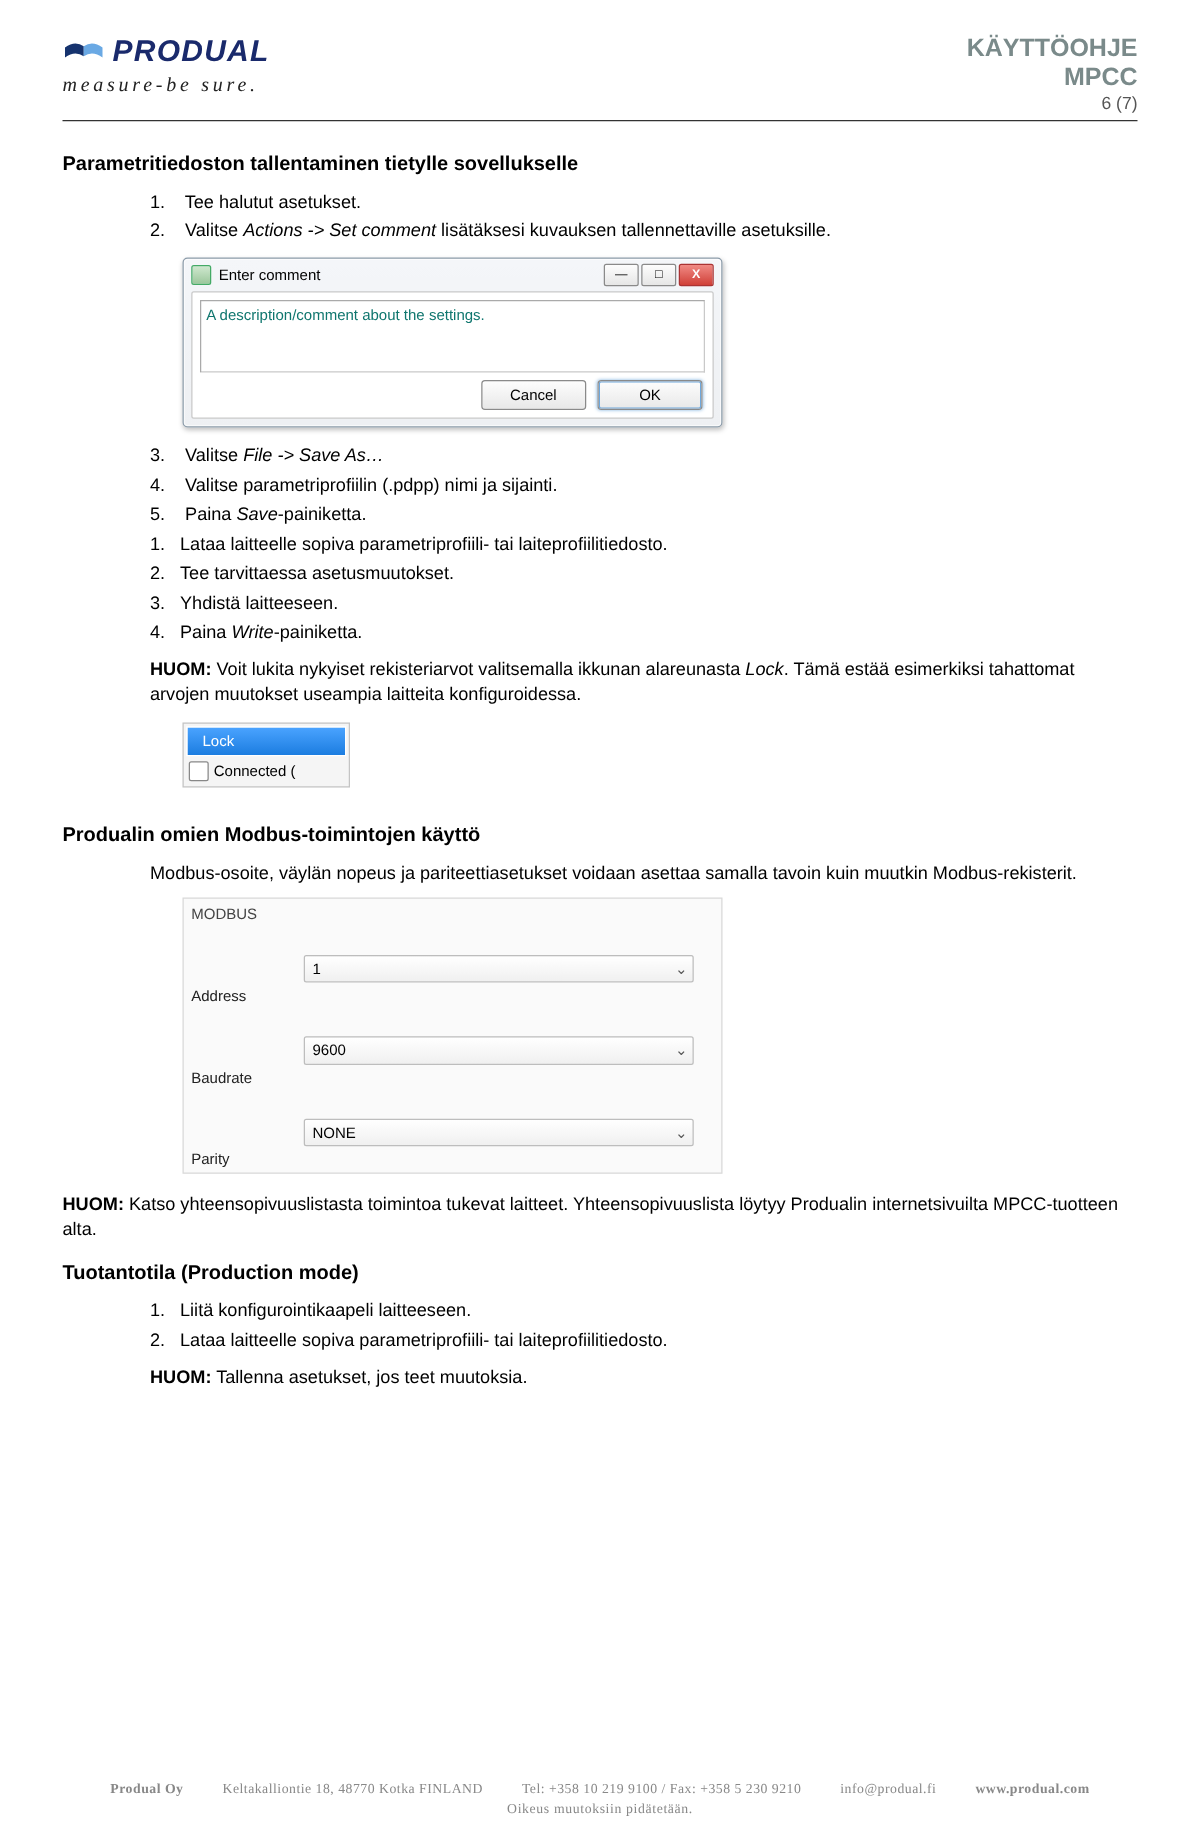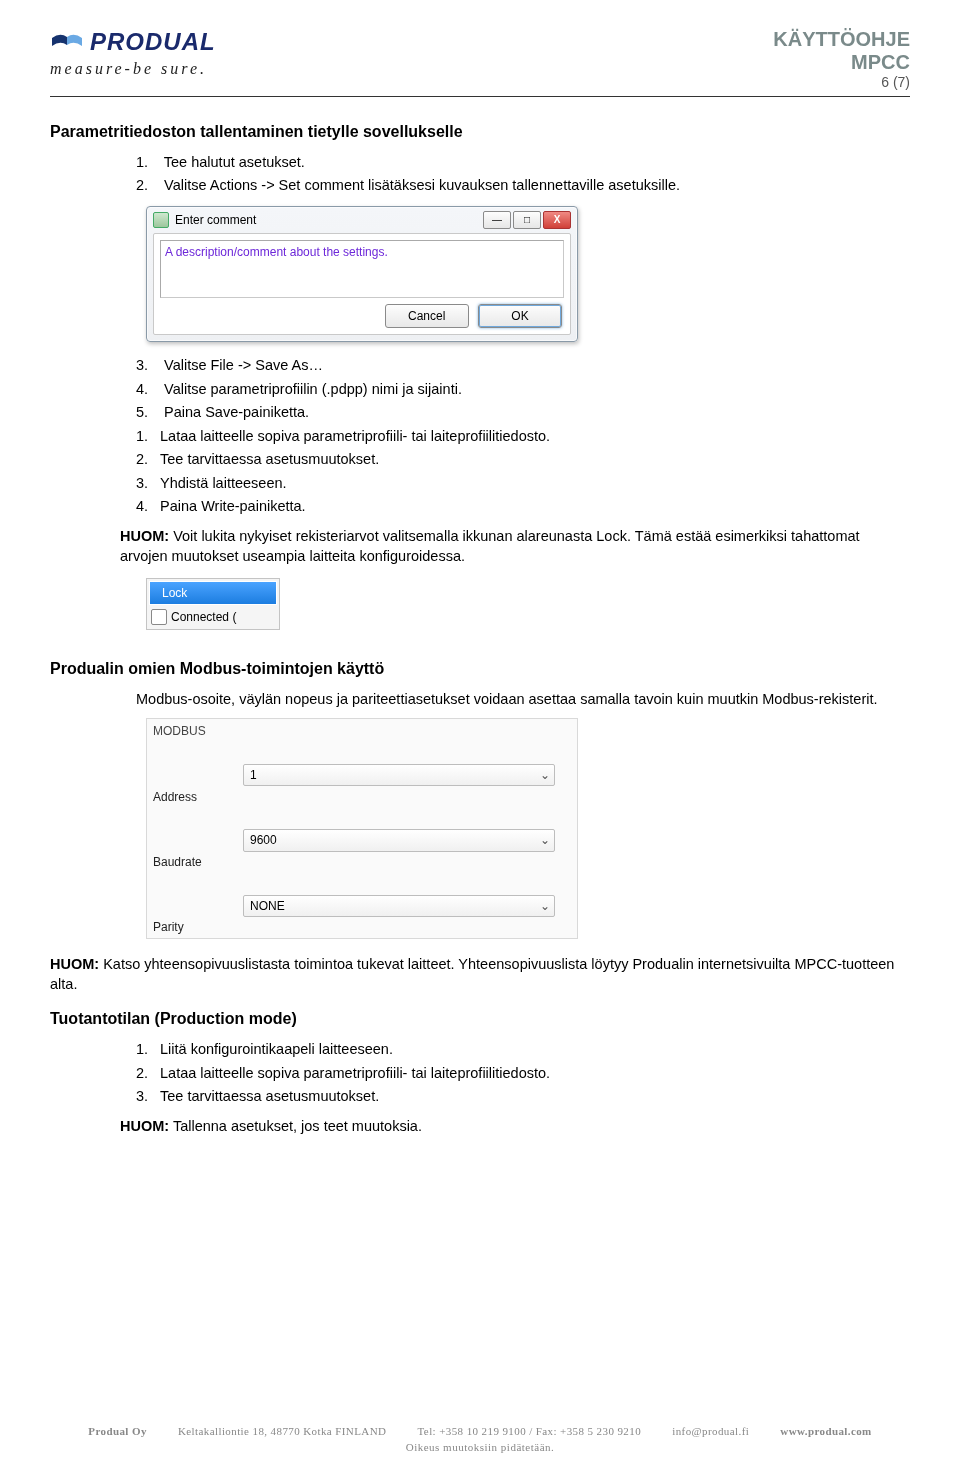--- a/index.html
+++ b/index.html
@@ -80,23 +80,23 @@
   .content {
     font-size: 14.5px;
     line-height: 1.35;
   }
   .h2 {
     font-weight: bold;
     font-size: 16px;
     margin: 0 0 10px 0;
   }
   .ind1 { margin-left: 70px; }
-  .li { margin: 4px 16px; }
+  .li { margin: 4px 0; }
   .num { display: inline-block; width: 24px; }
-  .i { }
+  .i { font-style: italic; }
   .note { margin: 10px 0 12px 0; }
   .huom-lbl { font-weight: bold; }
 
   
   .win {
     position: relative;
     width: 430px;
     margin: 10px 0 14px 96px;
     background: linear-gradient(#f4f6f9,#eef0f3);
     border: 1px solid #8a9aa8;
@@ -130,21 +130,21 @@
     border-radius:2px;
     padding:6px;
   }
   .win .txt {
     width:100%; height:58px;
     box-sizing:border-box;
     border:1px solid #c9c9c9;
     border-top-color:#aaa; border-left-color:#aaa;
     padding:3px 4px;
     font-size:12px;
-    color:#6d28d9;
+    color:#0f766e;
     background:#fff;
   }
   .win .btnrow { text-align:right; padding:6px 2px 0 2px; }
   .win .btn {
     display:inline-block; min-width:62px;
     padding:3px 10px;
     border:1px solid #8a8a8a;
     border-radius:3px;
     background:linear-gradient(#fdfdfd,#e8e8e8);
     margin-left:6px;
@@ -346,25 +346,24 @@
           <span>NONE</span>
           <span class="chev">⌄</span>
         </div>
       </div>
     </div>
 
     <div class="ind1 note">
       <span class="huom-lbl">HUOM:</span><span> Katso yhteensopivuuslistasta toimintoa tukevat laitteet. Yhteensopivuuslista löytyy Produalin internetsivuilta MPCC-tuotteen alta.</span>
     </div>
 
-    <div class="h2" style="margin-top:14px">Tuotantotilan (Production mode)</div>
+    <div class="h2" style="margin-top:14px">Tuotantotila (Production mode)</div>
     <div class="ind1">
       <div class="li"><span class="num">1.</span><span>Liitä konfigurointikaapeli laitteeseen.</span></div>
       <div class="li"><span class="num">2.</span><span>Lataa laitteelle sopiva parametriprofiili- tai laiteprofiilitiedosto.</span></div>
-      <div class="li"><span class="num">3.</span><span>Tee tarvittaessa asetusmuutokset.</span></div>
       <div class="note">
         <span class="huom-lbl">HUOM:</span><span> Tallenna asetukset, jos teet muutoksia.</span>
       </div>
     </div>
 
   </div>
 
   <div class="footer">
     <div class="row1">
       <span class="seg"><span class="b">Produal Oy</span></span>

